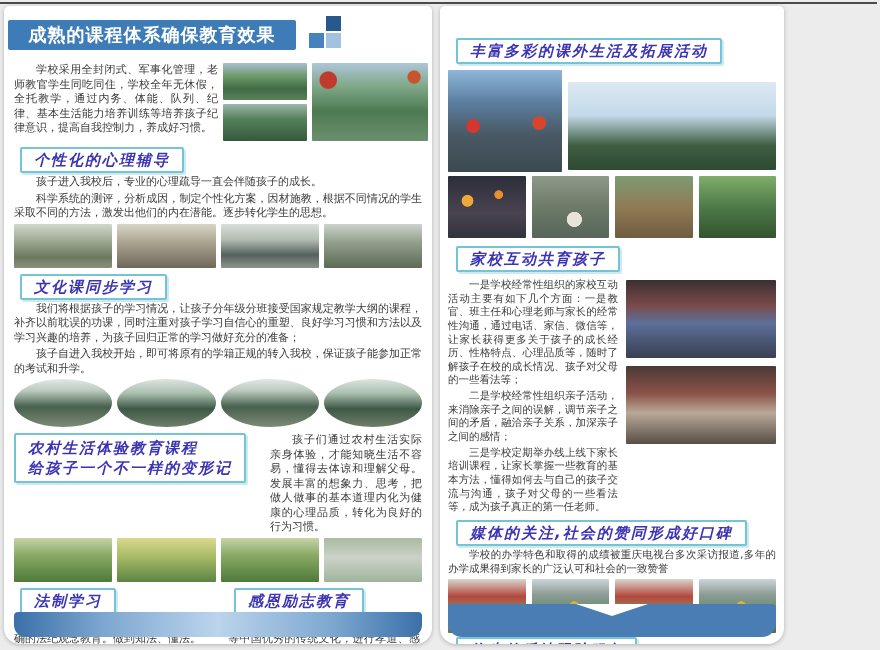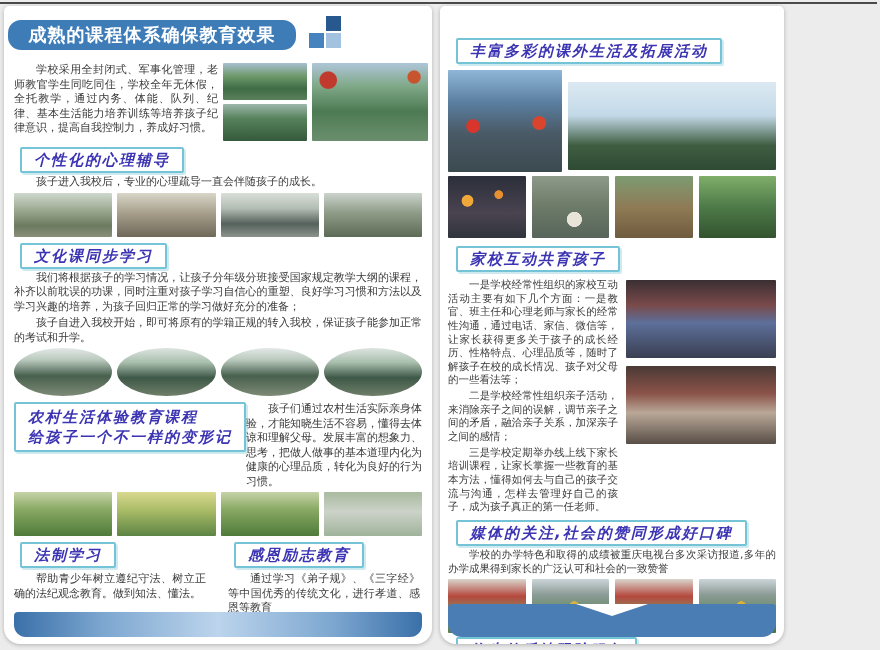--- a/index.html
+++ b/index.html
@@ -19,21 +19,21 @@
   .page-left{left:4px;width:428px;height:638px;}
   .page-right{left:440px;width:344px;height:638px;}
 
   
   .banner-row{margin:14px 0 0 4px;white-space:nowrap;}
   .banner{
     display:inline-block;vertical-align:top;
     width:288px;height:30px;line-height:30px;
     background:#3e7cb8;color:#fff;
     font-weight:bold;font-size:18px;text-align:center;letter-spacing:1px;
-    border-radius:13px;
+    border-radius:2px;
   }
   .checker{display:inline-block;vertical-align:top;position:relative;width:36px;height:46px;margin:-6px 0 0 8px;}
   .checker i{position:absolute;width:15px;height:15px;}
   .checker .c1{left:17px;top:2px;background:#27598f;}
   .checker .c2{left:0;top:19px;background:#4682bd;}
   .checker .c3{left:17px;top:19px;background:#a3c2df;}
 
   
   .hwrap{margin:8px 0 0 16px;}
   .hbox{
@@ -58,21 +58,21 @@
   .ph{height:44px;border-radius:1px;}
   .oval{border-radius:50%;}
 
   
   .s1row{display:flex;gap:5px;margin:3px 10px;}
   .s1text{width:204px;margin:0;flex:none;}
   .s1mid{display:flex;flex-direction:column;gap:4px;width:84px;flex:none;}
   .s1mid .ph{height:37px;}
   .s1big{width:116px;height:78px;flex:none;}
   .ovals .ph{height:48px;}
-  .s4row{display:flex;gap:0;margin:6px 10px 0 10px;align-items:flex-start;}
+  .s4row{display:flex;gap:24px;margin:6px 10px 0 10px;align-items:flex-start;}
   .s4row .hbox{flex:none;}
   .s4row .btxt{margin:0;flex:1;}
   .twocol{display:flex;margin-top:6px;}
   .twocol .col{width:50%;}
   .twocol .hwrap{margin:0 0 0 16px;}
   .twocol .btxt{margin:4px 12px 0 10px;}
 
   .r1row{display:flex;gap:6px;margin:6px 8px 0 8px;}
   .r1text{width:132px;flex:none;margin:0;}
   .r1temple{width:114px;height:102px;flex:none;}
@@ -158,20 +158,21 @@
     <p class="btxt s1text">学校采用全封闭式、军事化管理，老师教官学生同吃同住，学校全年无休假，全托教学，通过内务、体能、队列、纪律、基本生活能力培养训练等培养孩子纪律意识，提高自我控制力，养成好习惯。</p>
     <div class="s1mid">
       <div class="ph g-drill"></div>
       <div class="ph g-drill2"></div>
     </div>
     <div class="ph s1big g-plaza"></div>
   </div>
 
   <div class="hwrap" style="margin-top:6px;"><span class="hbox">个性化的心理辅导</span></div>
   <p class="btxt">孩子进入我校后，专业的心理疏导一直会伴随孩子的成长。</p>
+  <p class="btxt">科学系统的测评，分析成因，制定个性化方案，因材施教，根据不同情况的学生采取不同的方法，激发出他们的内在潜能。逐步转化学生的思想。</p>
   <div class="prow">
     <div class="ph g-room1"></div>
     <div class="ph g-room2"></div>
     <div class="ph g-room3"></div>
     <div class="ph g-room4"></div>
   </div>
 
   <div class="hwrap" style="margin-top:6px;"><span class="hbox">文化课同步学习</span></div>
   <p class="btxt">我们将根据孩子的学习情况，让孩子分年级分班接受国家规定教学大纲的课程，补齐以前耽误的功课，同时注重对孩子学习自信心的重塑、良好学习习惯和方法以及学习兴趣的培养，为孩子回归正常的学习做好充分的准备；</p>
   <p class="btxt">孩子自进入我校开始，即可将原有的学籍正规的转入我校，保证孩子能参加正常的考试和升学。</p>
@@ -222,21 +223,21 @@
     <div class="ph g-meal"></div>
     <div class="ph g-deck"></div>
     <div class="ph g-archery"></div>
   </div>
 
   <div class="hwrap" style="margin-top:8px;"><span class="hbox">家校互动共育孩子</span></div>
   <div class="r2row">
     <div class="r2text">
       <p class="btxt">一是学校经常性组织的家校互动活动主要有如下几个方面：一是教官、班主任和心理老师与家长的经常性沟通，通过电话、家信、微信等，让家长获得更多关于孩子的成长经历、性格特点、心理品质等，随时了解孩子在校的成长情况、孩子对父母的一些看法等；</p>
       <p class="btxt">二是学校经常性组织亲子活动，来消除亲子之间的误解，调节亲子之间的矛盾，融洽亲子关系，加深亲子之间的感情；</p>
-      <p class="btxt">三是学校定期举办线上线下家长培训课程，让家长掌握一些教育的基本方法，懂得如何去与自己的孩子交流与沟通，怎样去管理好自己的孩子，成为孩子真正的第一任老师。</p>
+      <p class="btxt">三是学校定期举办线上线下家长培训课程，让家长掌握一些教育的基本方法，懂得如何去与自己的孩子交流与沟通，孩子对父母的一些看法等，成为孩子真正的第一任老师。</p>
     </div>
     <div class="r2photos">
       <div class="ph g-meeting"></div>
       <div class="ph g-meeting2"></div>
     </div>
   </div>
 
   <div class="hwrap" style="margin-top:4px;"><span class="hbox">媒体的关注,社会的赞同形成好口碑</span></div>
   <p class="btxt">学校的办学特色和取得的成绩被重庆电视台多次采访报道,多年的办学成果得到家长的广泛认可和社会的一致赞誉</p>
   <div class="rprow r3row">

